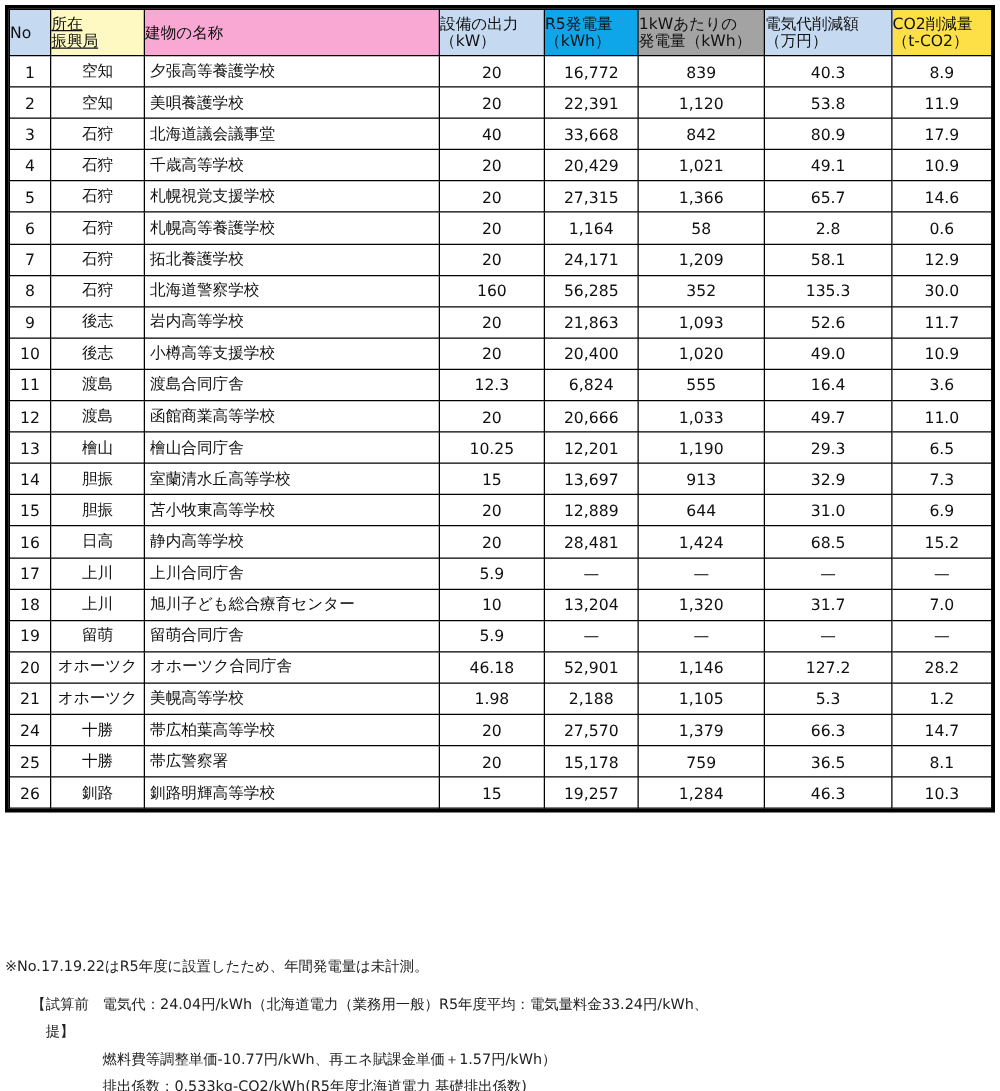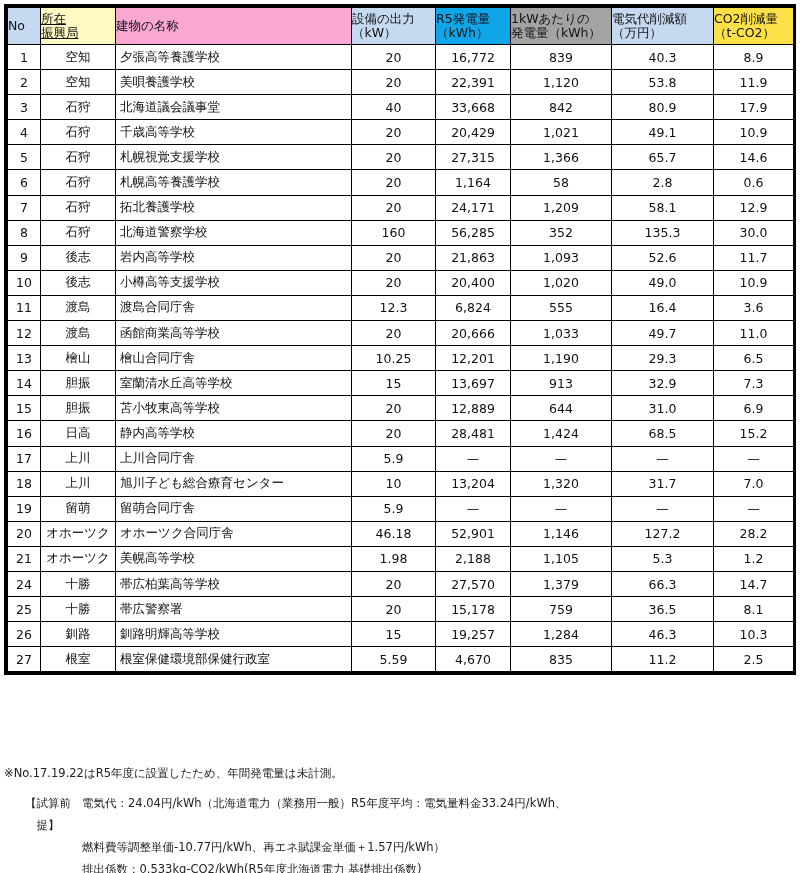--- a/index.html
+++ b/index.html
@@ -318,30 +318,20 @@
         <tr>
           <td class="c">26</td>
           <td class="c">釧路</td>
           <td class="l">釧路明輝高等学校</td>
           <td class="c">15</td>
           <td class="c">19,257</td>
           <td class="c">1,284</td>
           <td class="c">46.3</td>
           <td class="c">10.3</td>
         </tr>
-        <tr>
-          <td class="c">27</td>
-          <td class="c">根室</td>
-          <td class="l">根室保健環境部保健行政室</td>
-          <td class="c">5.59</td>
-          <td class="c">4,670</td>
-          <td class="c">835</td>
-          <td class="c">11.2</td>
-          <td class="c">2.5</td>
-        </tr>
       </tbody>
   </table>
 </div>
 
 <div class="note">※No.17.19.22はR5年度に設置したため、年間発電量は未計測。</div>
 
 <div class="premise">
   <div class="row">
     <span class="label">【試算前提】</span>
     <span>電気代：24.04円/kWh（北海道電力（業務用一般）R5年度平均：電気量料金33.24円/kWh、</span>

